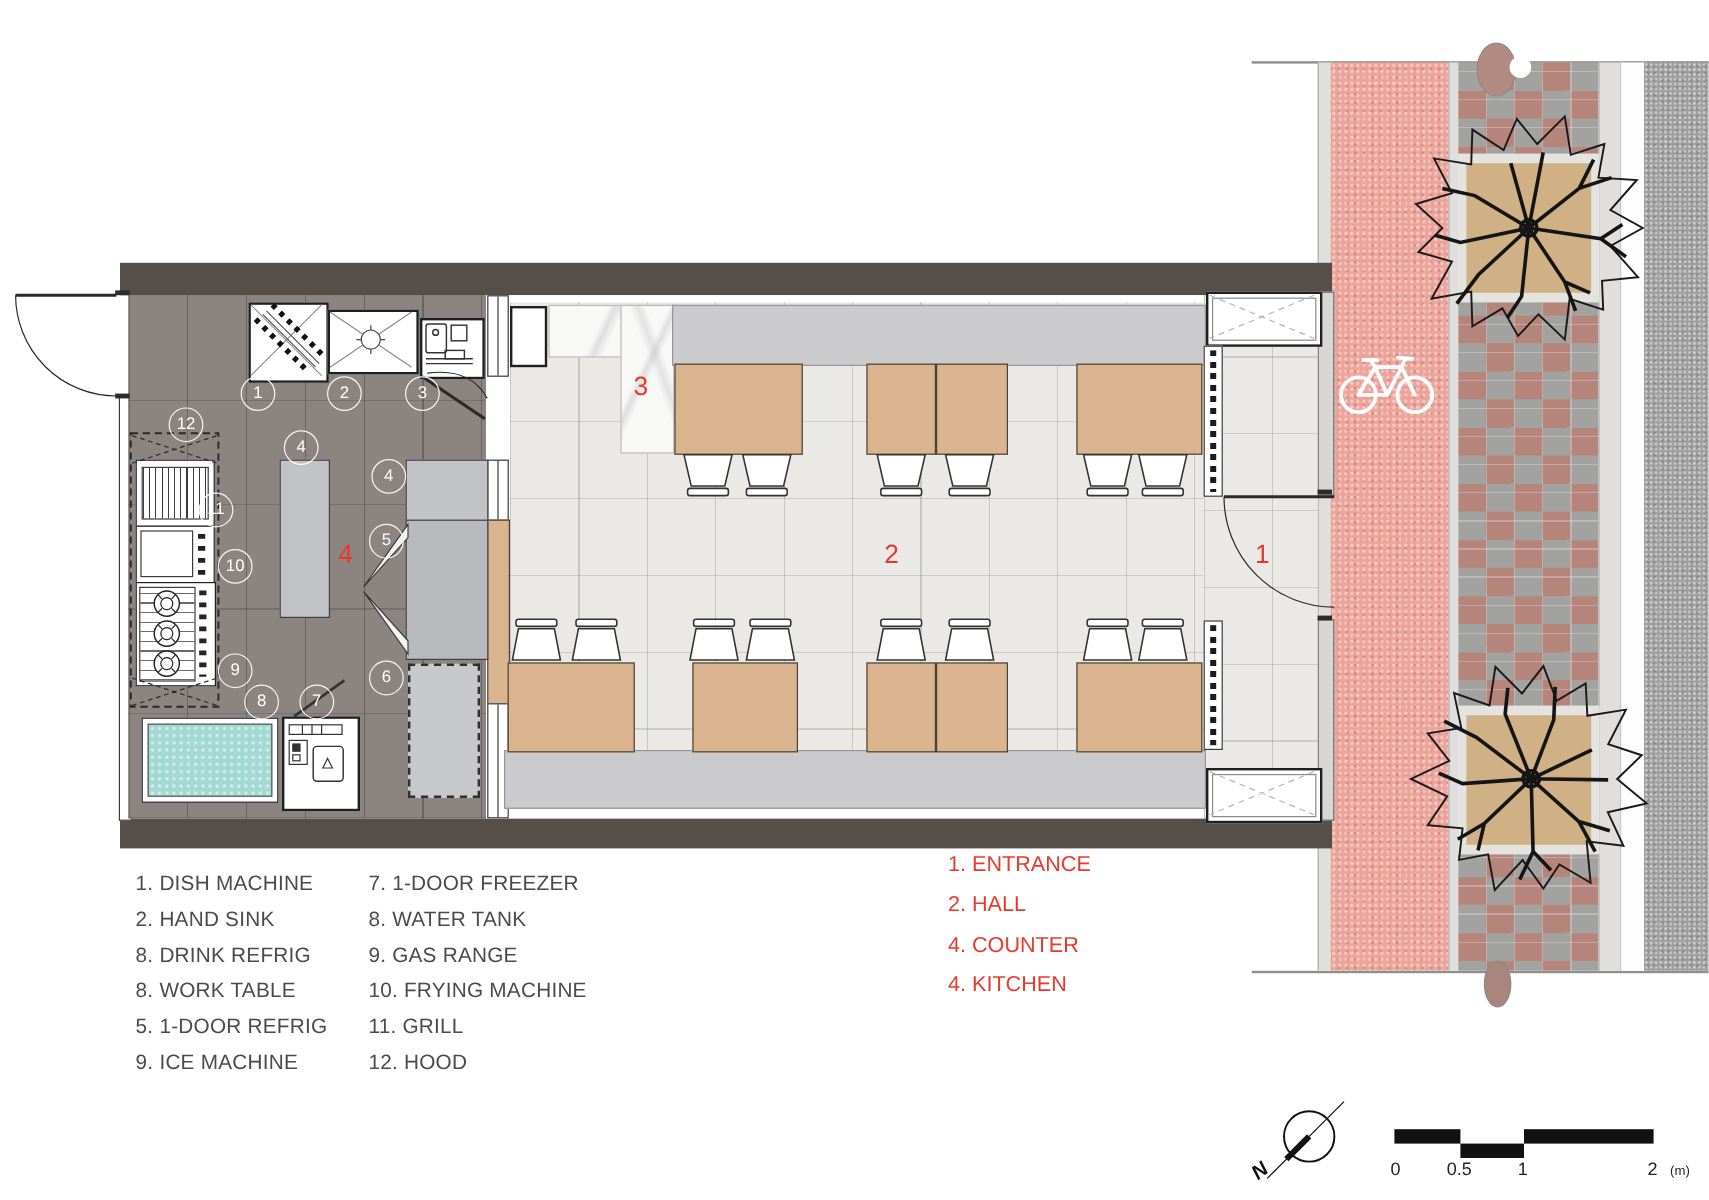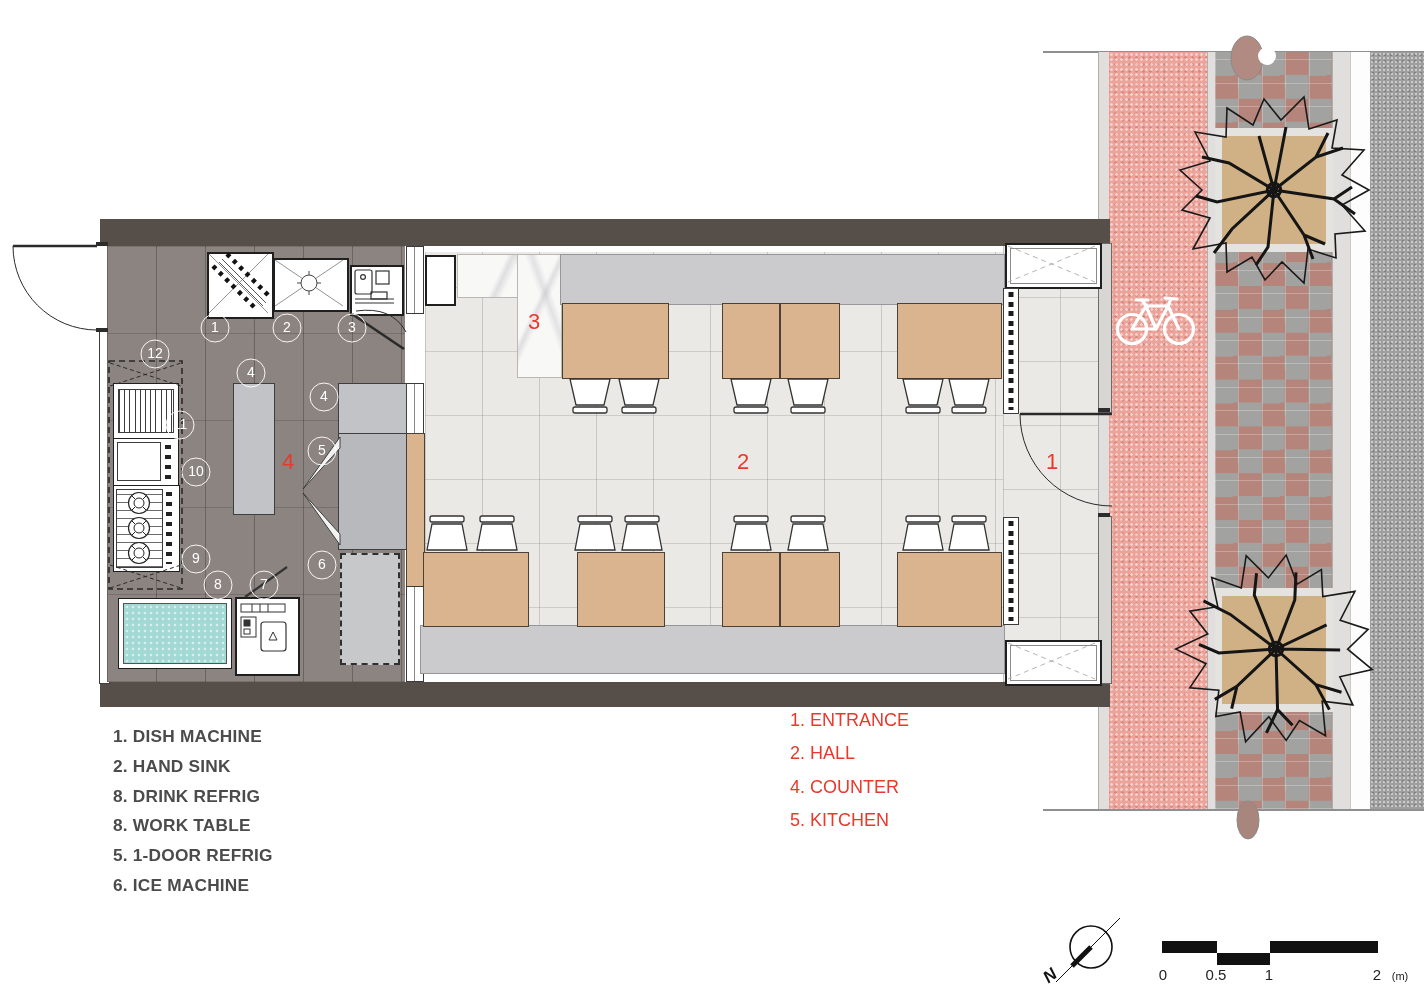--- a/index.html
+++ b/index.html
@@ -61,21 +61,21 @@
   .wood{background:#d9b48e;border:1px solid #4c4136;}
   .treebed-outer{background:#e4e3e0;}
   .treebed{background:#d0b186;}
   .stub{background:#2c2c2c;}
   
   .circ{position:absolute;width:27px;height:27px;border:1.6px solid rgba(255,255,255,.92);
     border-radius:50%;color:#fff;font-size:14px;line-height:24px;text-align:center;
     transform:translate(-50%,-50%);}
   .rz{position:absolute;color:#e8392b;font-size:22px;transform:translate(-50%,-50%);}
   .leg{position:absolute;color:#4b4b4b;font-size:17.3px;letter-spacing:.2px;}
-  .leg div{height:29.8px;font-weight:bold;}
+  .leg div{height:29.8px;}
   .legr{position:absolute;color:#e8392b;font-size:18px;}
   .legr div{height:33.4px;}
   .title{position:absolute;font-size:27px;font-weight:bold;font-style:italic;
     color:#101010;letter-spacing:.5px;text-align:right;}
   .sb{position:absolute;background:#111;}
   .sl{position:absolute;font-size:15px;color:#222;transform:translateX(-50%);}
   .slm{position:absolute;font-size:11px;color:#222;transform:translateX(-50%);}
   .north{position:absolute;font-size:17px;font-style:italic;font-weight:bold;
     color:#111;transform:rotate(-38deg);}
   svg.overlay{position:absolute;left:0;top:0;pointer-events:none;}
@@ -327,27 +327,35 @@
   <div class="rz" style="left:743px;top:462px">2</div>
   <div class="rz" style="left:534px;top:322px">3</div>
   <div class="rz" style="left:288px;top:462px">4</div>
 
   <div class="leg" style="left:113px;top:726px">
     <div>1. DISH MACHINE</div>
     <div>2. HAND SINK</div>
     <div>8. DRINK REFRIG</div>
     <div>8. WORK TABLE</div>
     <div>5. 1-DOOR REFRIG</div>
-    <div>6. ICE MACHINE</div>
+    <div>9. ICE MACHINE</div>
+  </div>
+  <div class="leg" style="left:307px;top:726px">
+    <div>7. 1-DOOR FREEZER</div>
+    <div>8. WATER TANK</div>
+    <div>9. GAS RANGE</div>
+    <div>10. FRYING MACHINE</div>
+    <div>11. GRILL</div>
+    <div>12. HOOD</div>
   </div>
   <div class="legr" style="left:790px;top:710px">
     <div>1. ENTRANCE</div>
     <div>2. HALL</div>
     <div>4. COUNTER</div>
-    <div>5. KITCHEN</div>
+    <div>4. KITCHEN</div>
   </div>
 
   <div class="north" style="left:1044px;top:966px">N</div>
 
   <div class="sb" style="left:1162px;top:941px;width:55px;height:12px"></div>
   <div class="sb" style="left:1217px;top:953px;width:53px;height:12px"></div>
   <div class="sb" style="left:1270px;top:941px;width:108px;height:12px"></div>
   <div class="sl" style="left:1163px;top:966px">0</div>
   <div class="sl" style="left:1216px;top:966px">0.5</div>
   <div class="sl" style="left:1269px;top:966px">1</div>

